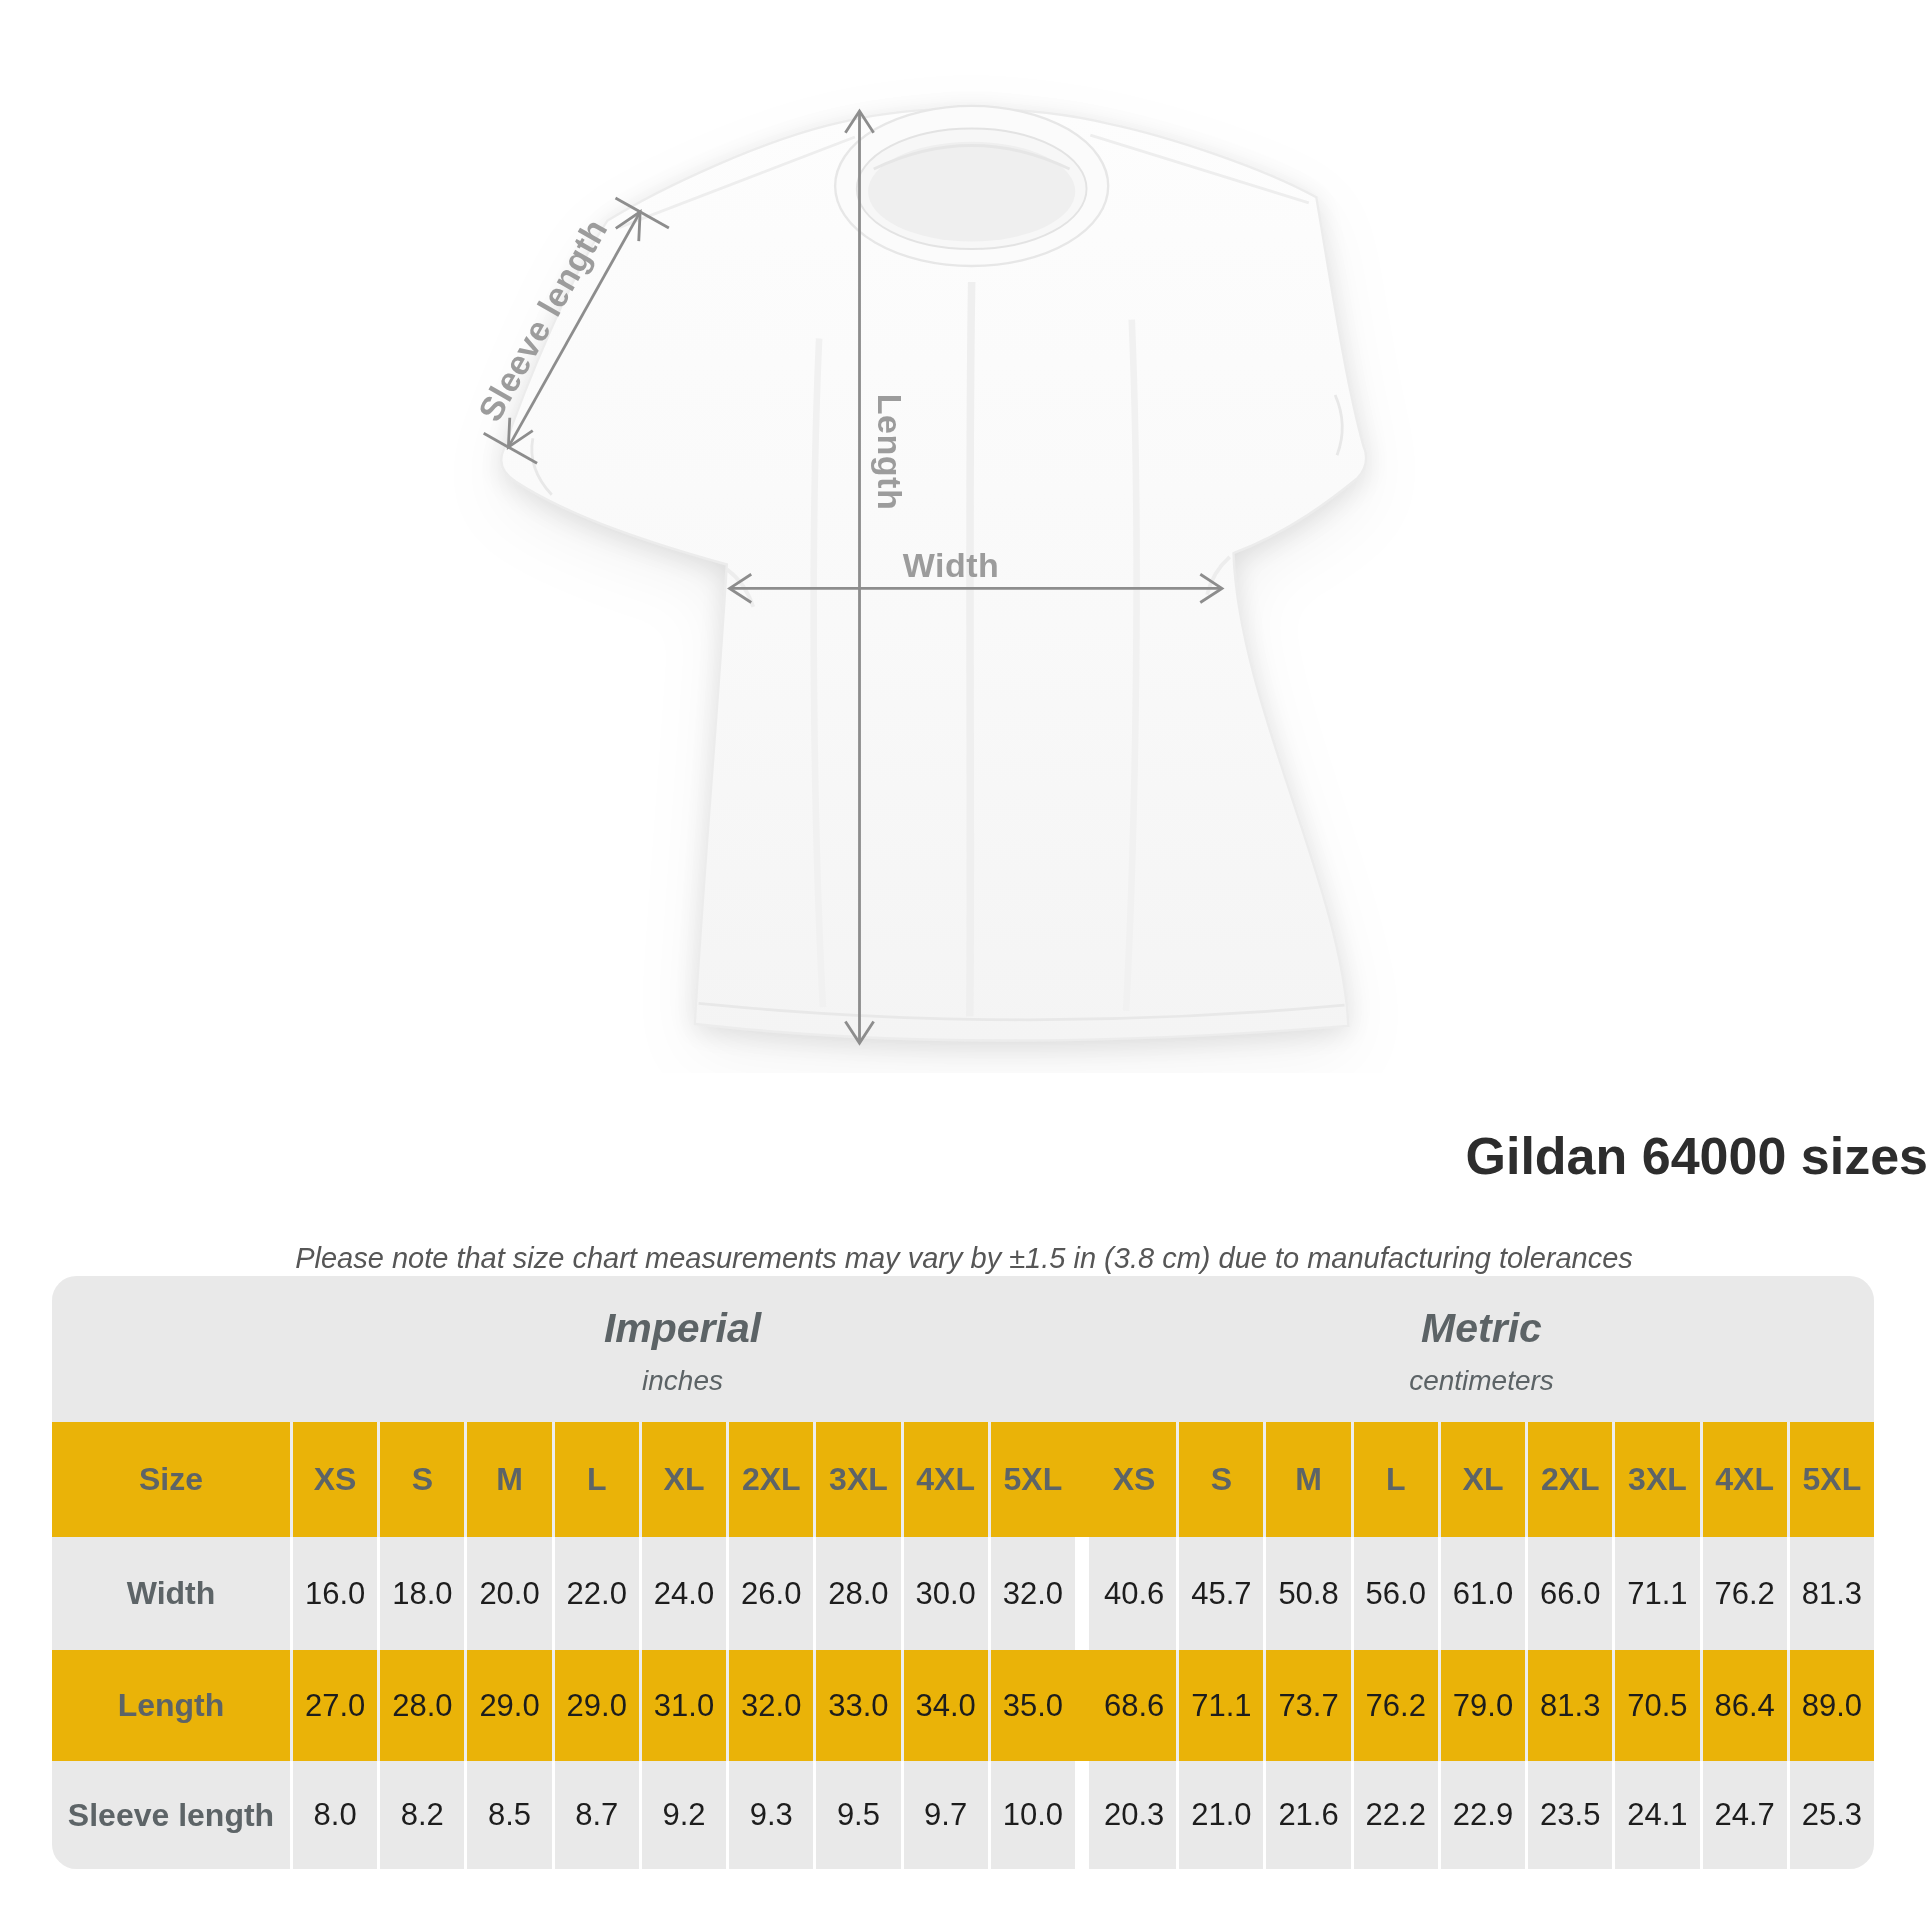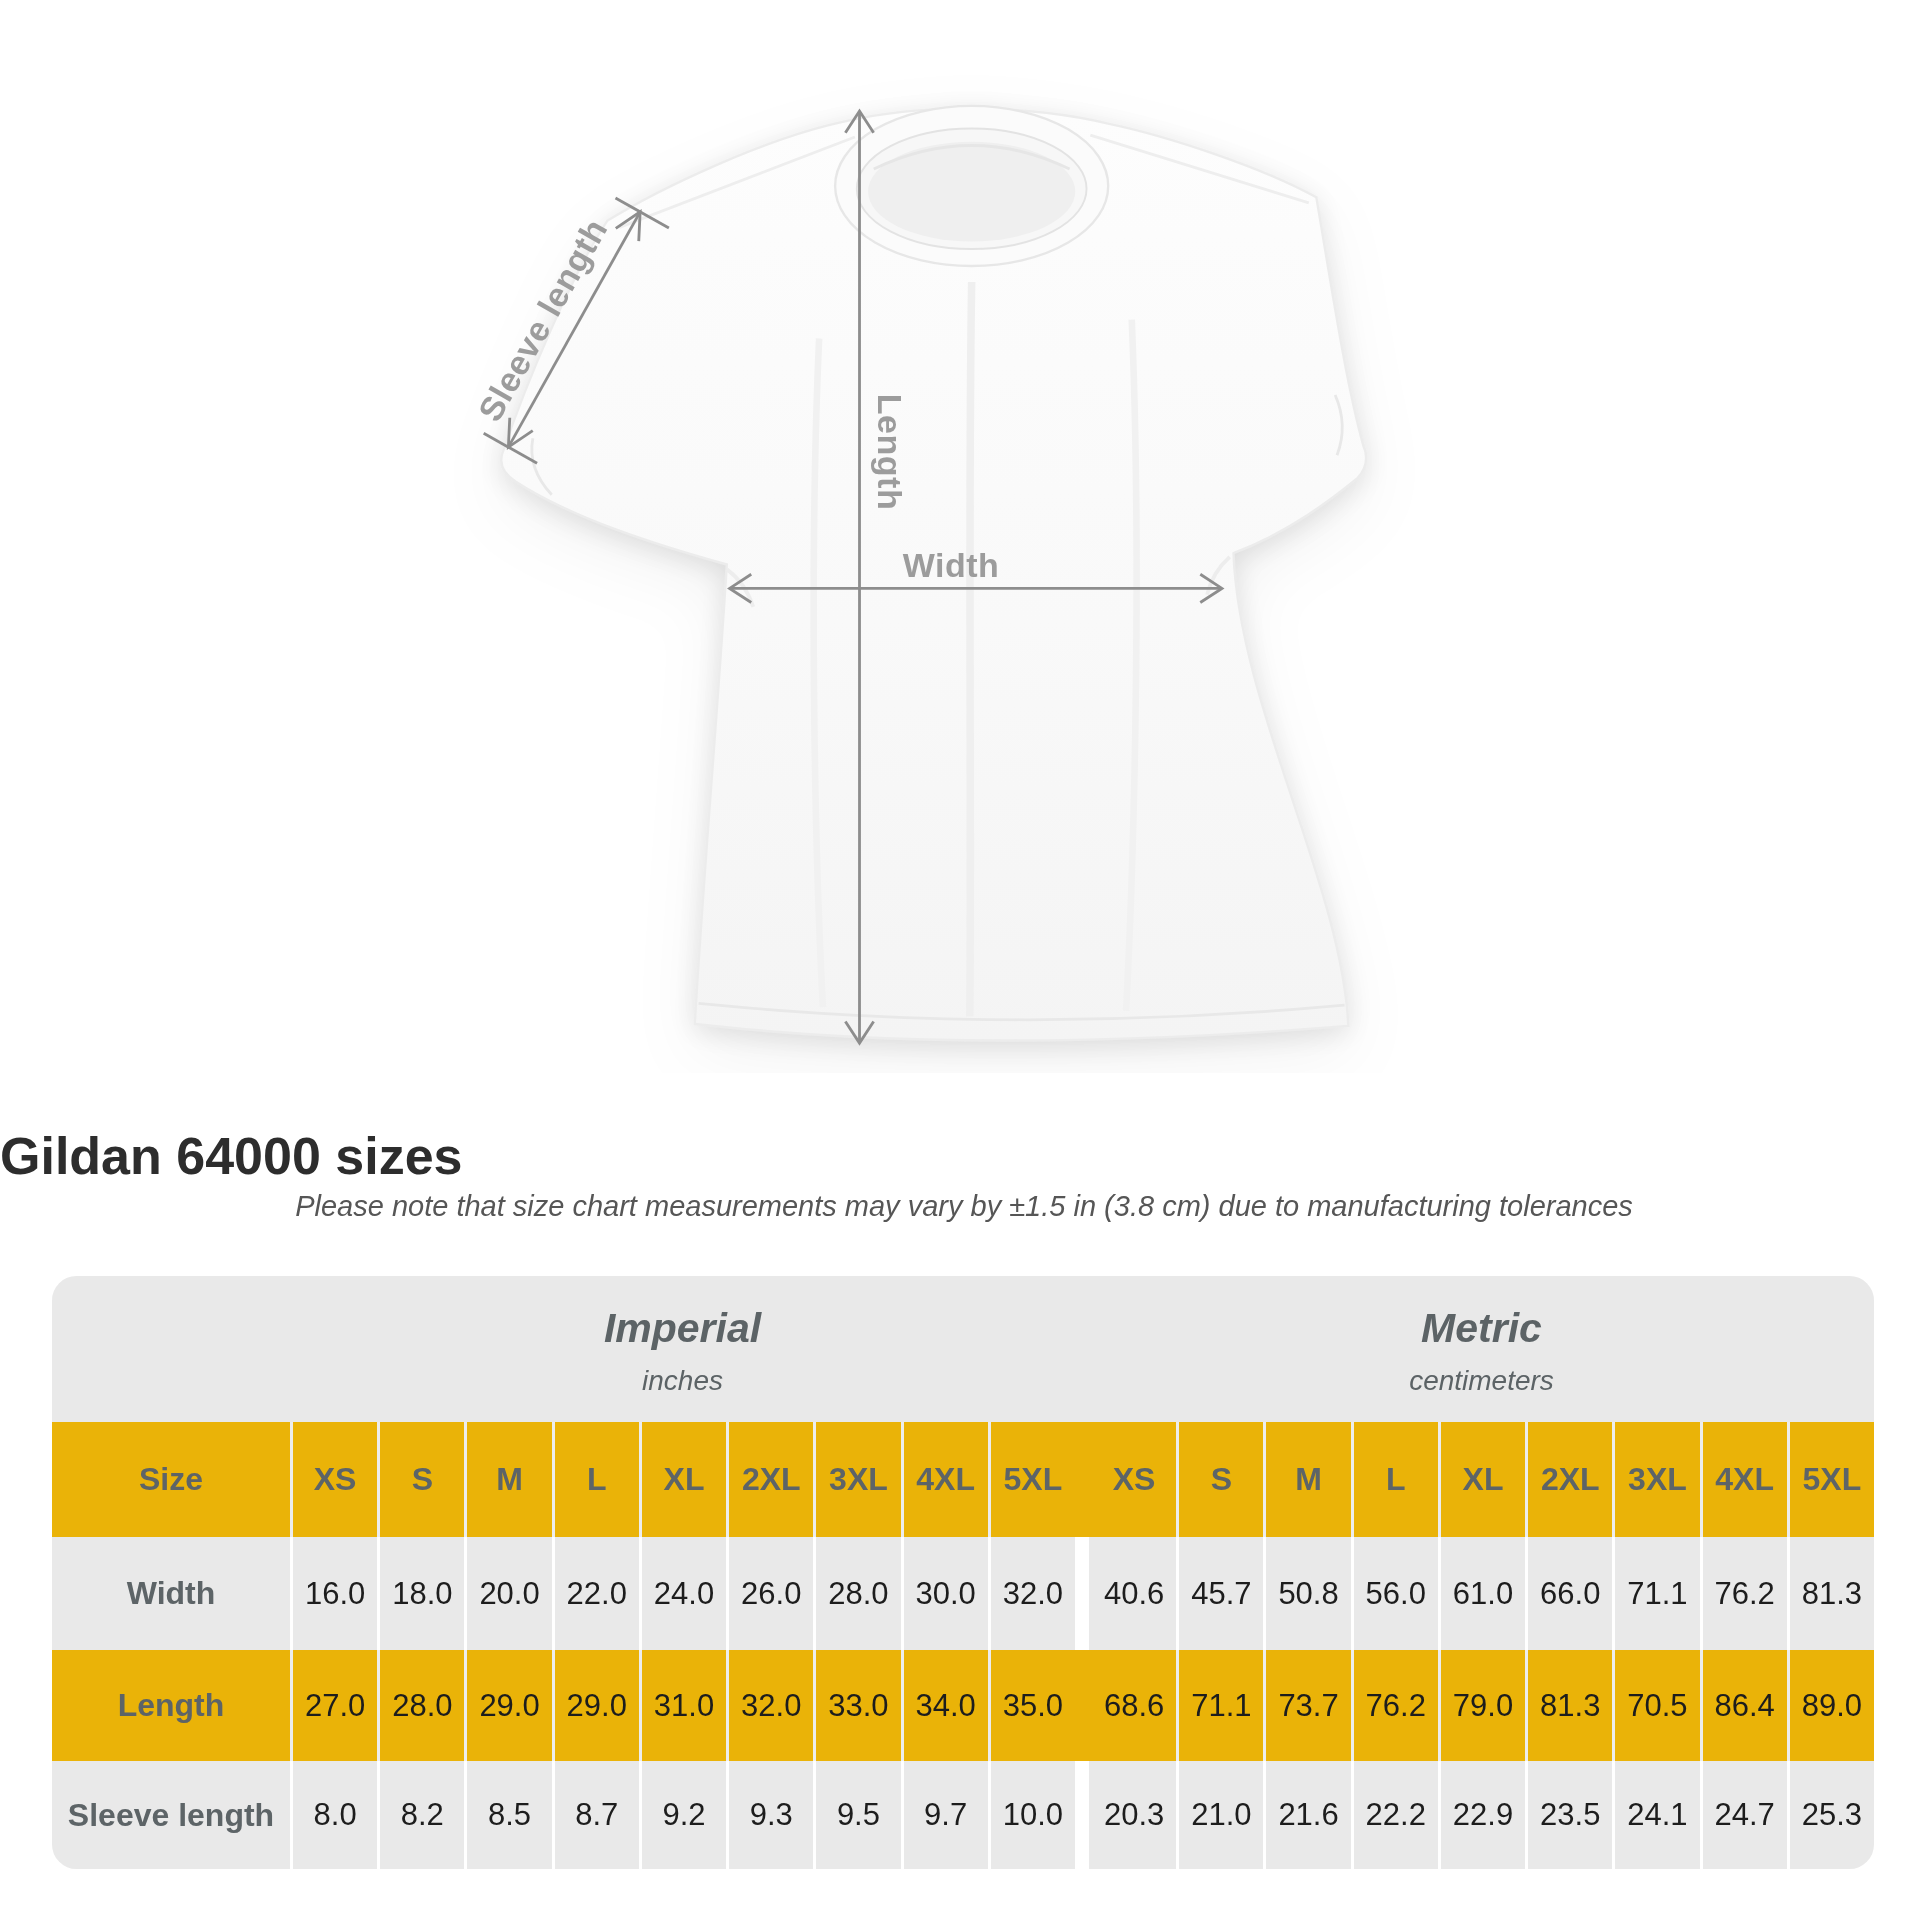--- a/index.html
+++ b/index.html
@@ -29,25 +29,25 @@
     font-weight:700;font-size:34px;letter-spacing:0.5px;
     white-space:nowrap;
     transform:translate(-50%,-50%);
   }
   .measure-label.rot-sleeve{transform:translate(-50%,-50%) rotate(-60.5deg);}
   .measure-label.rot-length{transform:translate(-50%,-50%) rotate(90deg);}
 
   
   .chart-title{
     position:absolute;left:0;top:1126px;width:100%;
-    text-align:left;font-size:52px;font-weight:700;
+    text-align:right;font-size:52px;font-weight:700;
     color:var(--title,#2d2d2d);
   }
   .chart-subtitle{
-    position:absolute;left:0;top:1190px;width:100%;
+    position:absolute;left:0;top:1242px;width:100%;
     text-align:center;font-size:29px;font-style:italic;
     color:var(--subtitle,#565656);
   }
 
   
   .size-table{
     position:absolute;left:52px;top:1276px;width:1822px;
   }
   .trow{
     display:grid;

